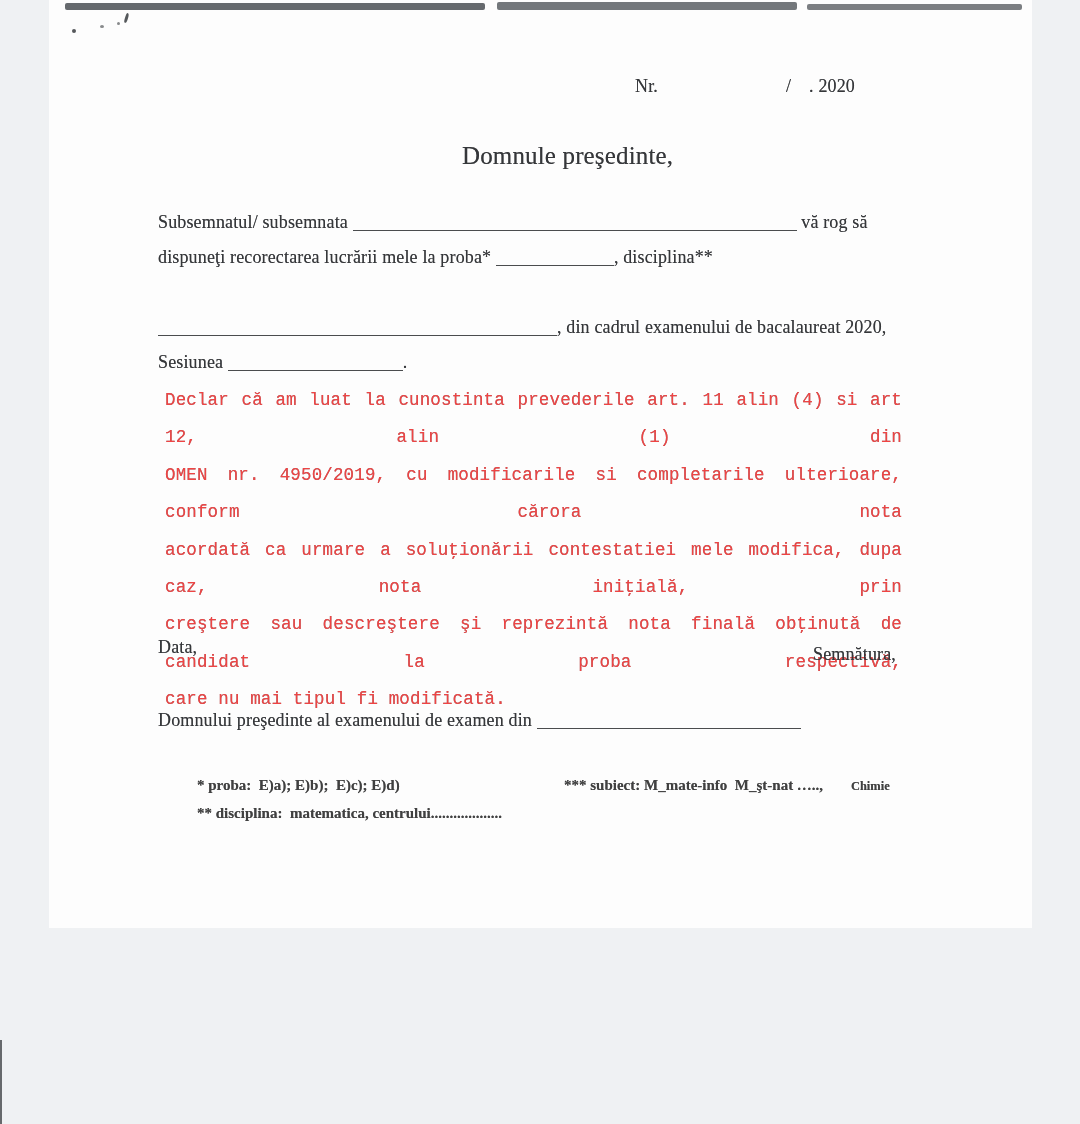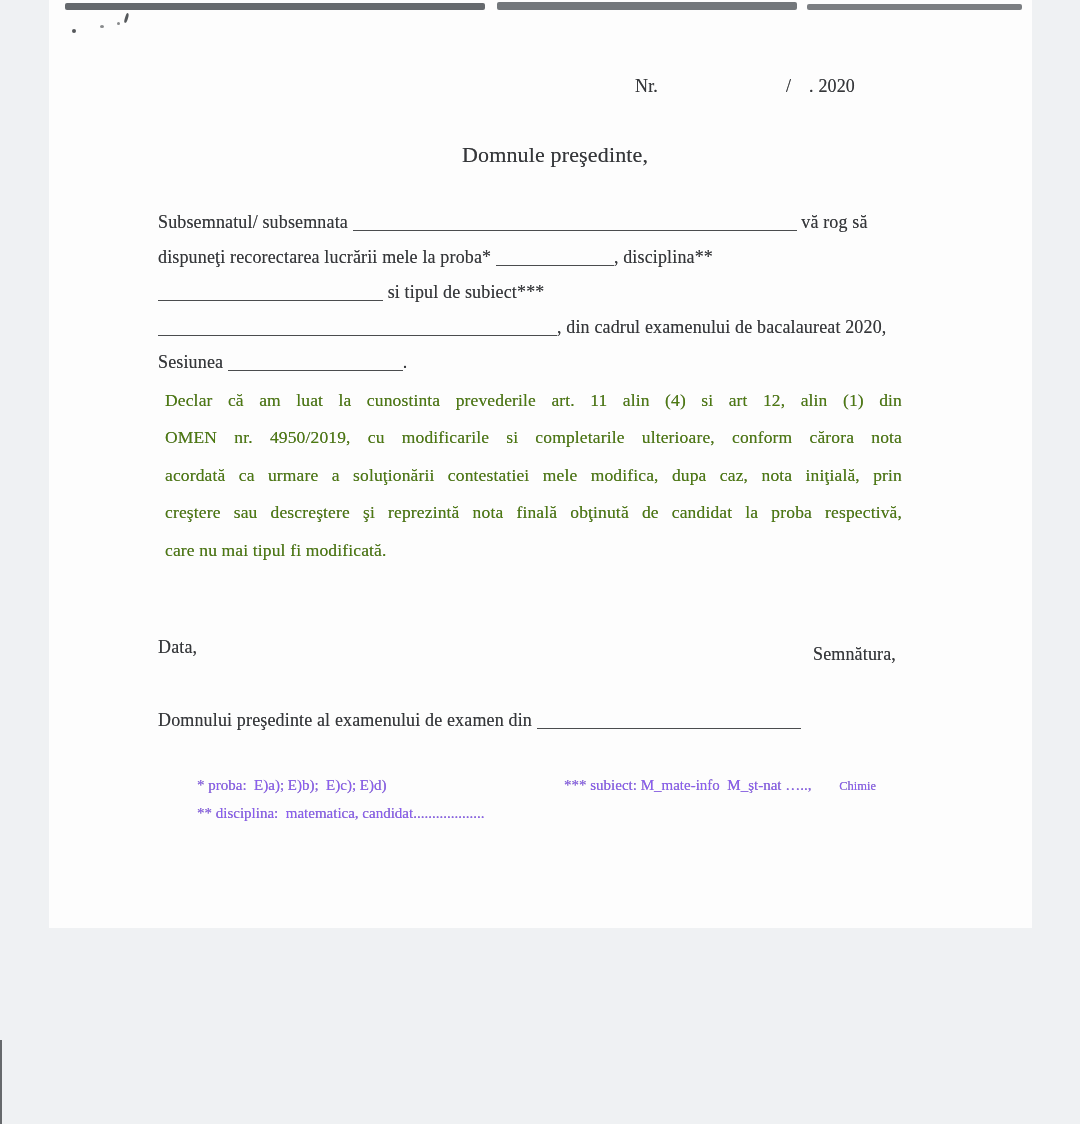--- a/index.html
+++ b/index.html
@@ -37,31 +37,33 @@
   .decl-wrap {
     left: 116px;
     top: 382px;
     width: 737px;
   }
   .decl-line {
     font-size: 17.5px;
     line-height: 37.4px;
     letter-spacing: 0.15px;
     text-shadow: 0 0 0.6px rgba(50,50,53,0.6);
-    color: #4d7c0f;
+    color: #ef4444;
+    font-family: Liberation Mono, monospace;
   }
   .just {
     text-align: justify;
     text-align-last: justify;
   }
   .footnote {
     font-size: 15px;
-    color: #8b5cf6;
+    color: #404040;
     text-shadow: 0 0 0.5px rgba(57,59,61,0.6);
     white-space: pre-wrap;
+    font-weight: bold;
   }
   .footnote-small { font-size: 12.5px; margin-left: 24px; }
   .scan-strip {
     position: absolute;
     background: #65696d;
     filter: blur(0.7px);
     border-radius: 2px;
   }
   .speck {
     position: absolute;
@@ -86,37 +88,33 @@
   <div class="scan-strip" style="left:758px; top:4px; width:215px; height:6px; opacity:0.85;"></div>
   <div class="speck" style="left:23px; top:29px; width:4px; height:4px;"></div>
   <div class="speck" style="left:51px; top:25px; width:4px; height:3px; opacity:0.7;"></div>
   <div class="speck" style="left:68px; top:22px; width:3px; height:3px; opacity:0.7;"></div>
   <div class="speck" style="left:76px; top:13px; width:3px; height:10px; border-radius:40% 60% 50% 50%; transform:rotate(18deg);"></div>
 
   <div class="abs txt" style="left:586px; top:76px;">
     <span>Nr.</span><span class="spacer" style="width:128px;"></span><span>/</span><span class="spacer" style="width:18px;"></span><span>. 2020</span>
   </div>
 
-  <div class="abs txt" style="left:413px; top:142px; font-size:22px;">Domnule preşedinte,</div>
+  <div class="abs txt" style="left:413px; top:142px; font-size:25px;">Domnule preşedinte,</div>
 
   <div class="abs txt" style="left:109px; top:212px;">
     <span>Subsemnatul/ subsemnata</span>
     <span class="blank" style="width:444px;"></span>
     <span>vă rog să</span>
   </div>
 
   <div class="abs txt" style="left:109px; top:247px;">
     <span>dispuneţi recorectarea lucrării mele la proba*</span>
     <span class="blank" style="width:118px;"></span><span>, disciplina**</span>
   </div>
 
-  <div class="abs txt" style="left:109px; top:282px;">
-    <span class="blank" style="width:225px;"></span>
-    <span>si tipul de subiect***</span>
-  </div>
 
   <div class="abs txt" style="left:109px; top:317px;">
     <span class="blank" style="width:399px;"></span><span>, din cadrul examenului de bacalaureat 2020,</span>
   </div>
 
   <div class="abs txt" style="left:109px; top:352px;">
     <span>Sesiunea</span>
     <span class="blank" style="width:175px;"></span><span>.</span>
   </div>
 
@@ -133,17 +131,17 @@
 
   <div class="abs txt" style="left:109px; top:710px;">
     <span>Domnului preşedinte al examenului de examen din</span>
     <span class="blank" style="width:264px;"></span>
   </div>
 
   <div class="abs" style="left:148px; top:777px; width:760px; height:24px;">
     <span class="abs footnote" style="left:0; top:0;">* proba:  E)a); E)b);  E)c); E)d)</span>
     <span class="abs footnote" style="left:367px; top:0;"><span>*** subiect: M_mate-info  M_şt-nat …..,</span> <span class="footnote-small">Chimie</span></span>
   </div>
-  <div class="abs footnote" style="left:148px; top:805px;">** disciplina:  matematica, candidat...................</div>
+  <div class="abs footnote" style="left:148px; top:805px;">** disciplina:  matematica, centrului...................</div>
 
 </div>
 
 <div class="edge-line" style="top:1040px; height:84px;"></div>
 
 </body></html>

